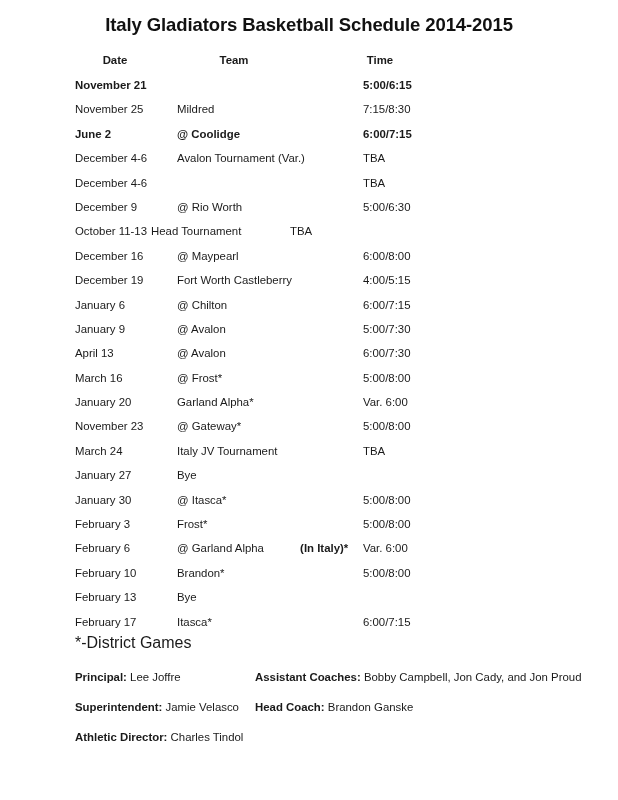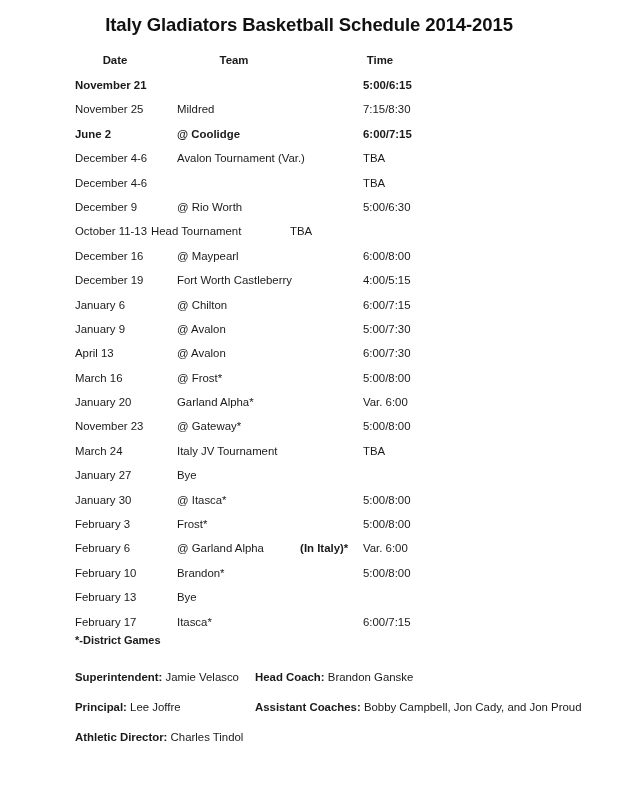--- a/index.html
+++ b/index.html
@@ -107,22 +107,22 @@
   .b {
     font-weight: bold;
     padding-left: 33px;
   }
 
   
   .district-note {
     position: absolute;
     top: 634px;
     left: 75px;
-    font-size: 11px;
-    font-weight: bold;
+    font-size: 16px;
+    font-weight: normal;
     text-align: center;
   }
 
   
   .staff {
     position: absolute;
     top: 662px;
     left: 0;
     width: 618px;
   }
@@ -269,25 +269,25 @@
         <span class="col-date">February 17</span>
         <span class="col-team">Itasca*</span>
         <span class="col-time">6:00/7:15</span>
       </div>
     </div>
 
   <div class="district-note">*-District Games</div>
 
   <div class="staff" id="staff-block">
       <div class="staff-row">
+        <span class="staff-left"><span class="staff-label">Principal:</span><span> Lee Joffre</span></span>
+        <span class="staff-right"><span class="staff-label">Assistant Coaches:</span><span> Bobby Campbell, Jon Cady, and Jon Proud</span></span>
+      </div>
+      <div class="staff-row">
         <span class="staff-left"><span class="staff-label">Superintendent:</span><span> Jamie Velasco</span></span>
         <span class="staff-right"><span class="staff-label">Head Coach:</span><span> Brandon Ganske</span></span>
       </div>
       <div class="staff-row">
-        <span class="staff-left"><span class="staff-label">Principal:</span><span> Lee Joffre</span></span>
-        <span class="staff-right"><span class="staff-label">Assistant Coaches:</span><span> Bobby Campbell, Jon Cady, and Jon Proud</span></span>
-      </div>
-      <div class="staff-row">
         <span class="staff-left"><span class="staff-label">Athletic Director:</span><span> Charles Tindol</span></span>
       </div>
     </div>
 
 </div>
 
 </body></html>

